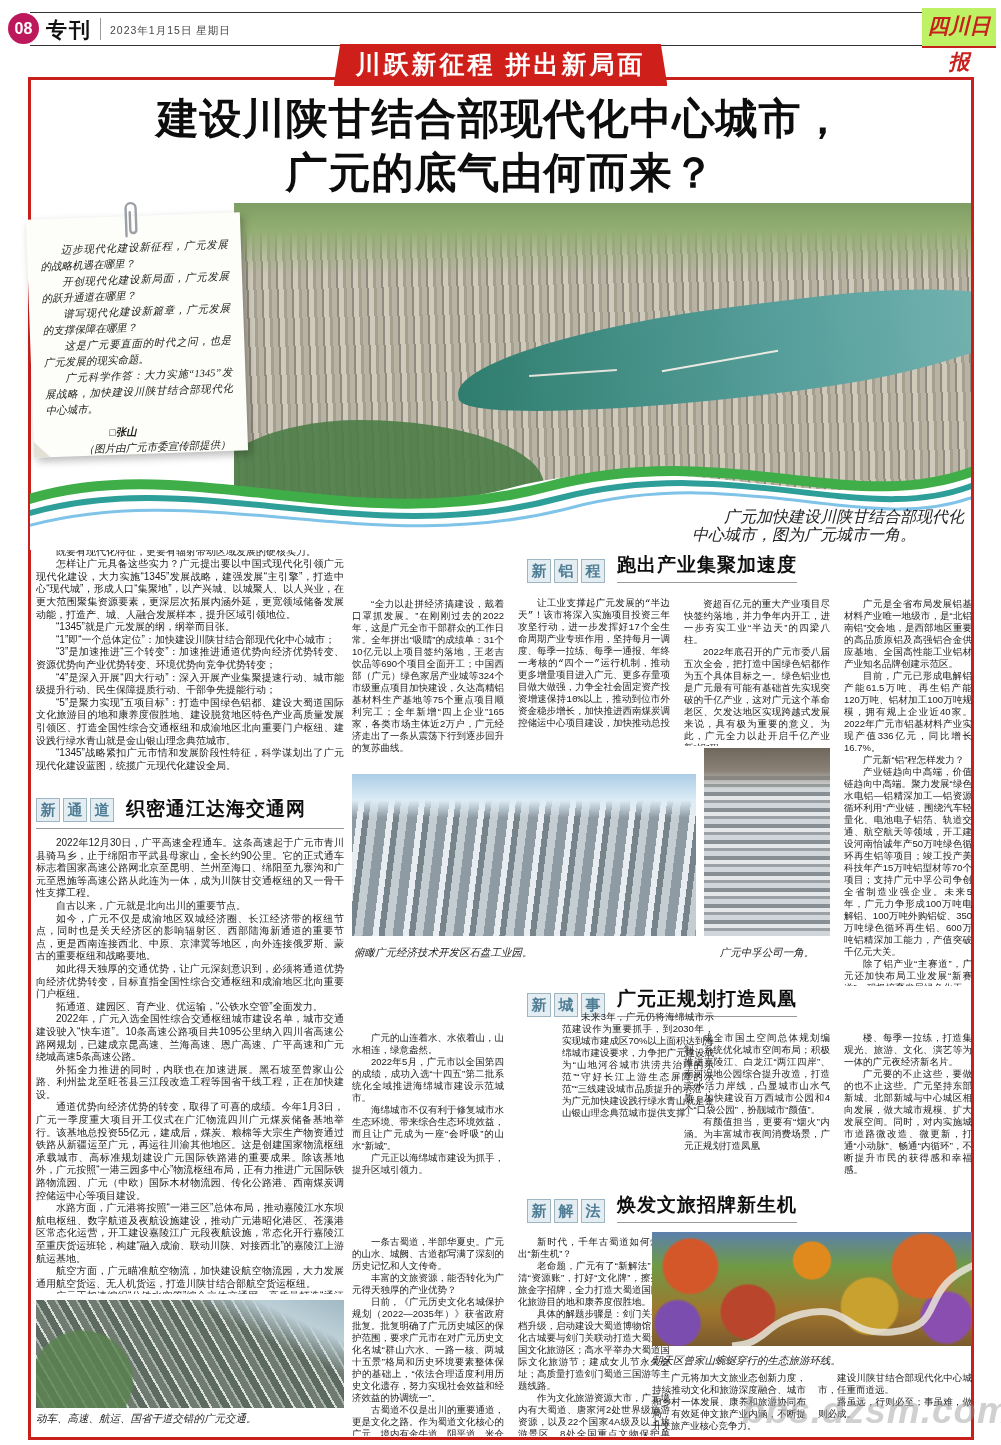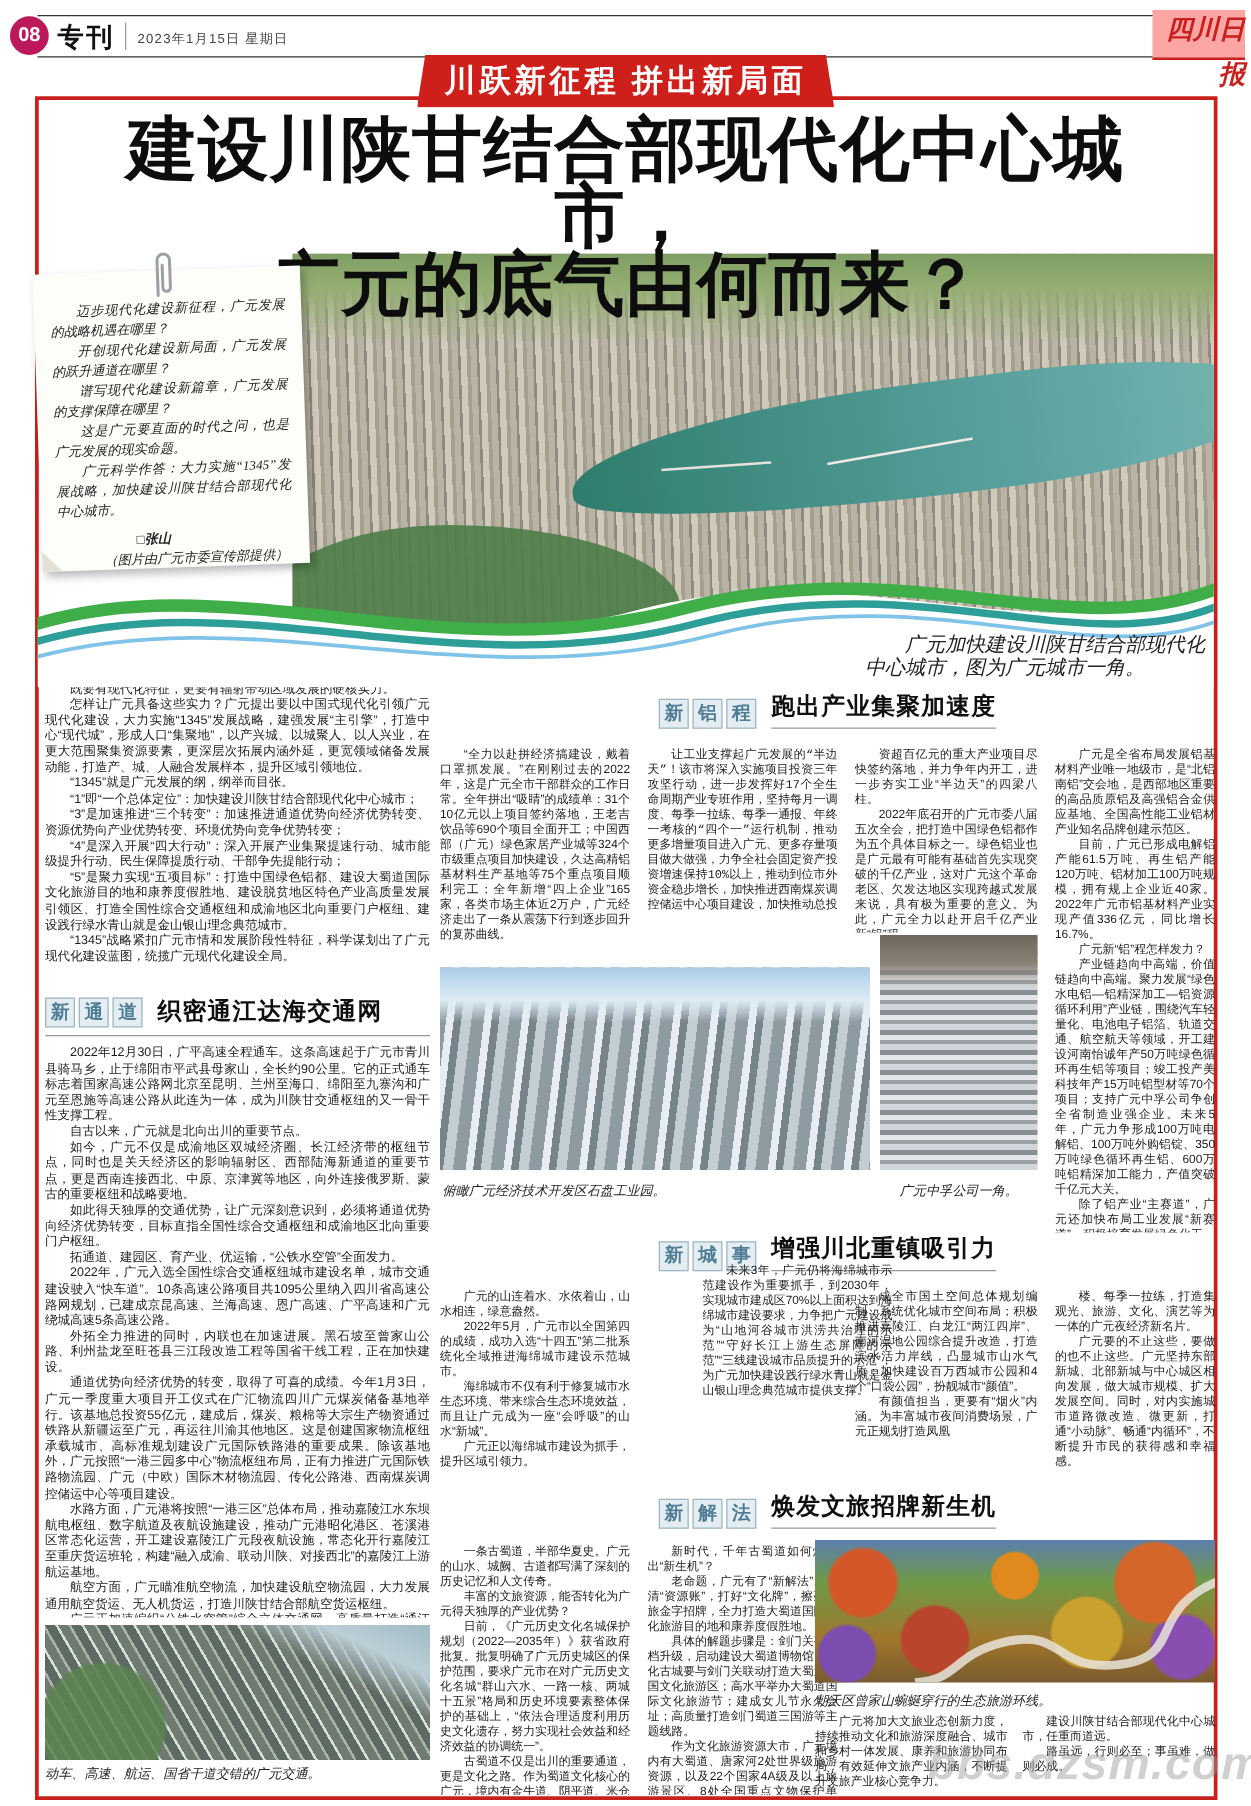--- a/index.html
+++ b/index.html
@@ -8,30 +8,30 @@
   
   .hairline{position:absolute;height:1px;background:#333;}
   .hl-top{left:30px;top:12px;width:895px;}
   .hl-bot{left:30px;top:45px;width:895px;}
   .pagenum{position:absolute;left:8px;top:13px;width:31px;height:31px;border-radius:50%;
            background:#be185d;color:#fff;font-weight:bold;font-size:16px;line-height:31px;text-align:center;}
   .edition{position:absolute;left:46px;top:16px;font-size:21px;font-weight:bold;color:#111;letter-spacing:2px;}
   .mast-div{position:absolute;left:100px;top:18px;width:1px;height:22px;background:#999;}
   .mast-date{position:absolute;left:110px;top:24px;font-size:10.5px;color:#444;letter-spacing:1px;}
   .paper-logo{position:absolute;left:922px;top:8px;width:74px;height:38px;color:#c8201c;
-              font-family:Liberation Mono, monospace;font-style:italic;font-weight:bold;font-size:21px;
-              line-height:36px;text-align:right;border-bottom:2px solid #c8201c;background:#fca5a5;}
+              font-family:Liberation Sans, sans-serif;font-style:italic;font-weight:bold;font-size:21px;
+              line-height:36px;text-align:center;border-bottom:2px solid #c8201c;background:#bef264;}
   
   .banner{position:absolute;left:50%;transform:translateX(-50%);top:44px;z-index:6;background:#cf1f1a;
           color:#fff;font-weight:bold;font-size:25px;letter-spacing:3px;padding:4px 22px 5px;
           clip-path:polygon(2% 0,98% 0,100% 100%,0 100%);}
   .frame{position:absolute;left:28px;top:77px;width:940px;height:1357px;border:3px solid #c8201c;z-index:0;}
   
   .headline{position:absolute;left:48px;top:92px;width:905px;margin:0;text-align:center;z-index:2;
-            font-size:56px;line-height:54px;font-weight:bold;color:#0d0d0d;letter-spacing:1px;}
+            font-size:42px;line-height:54px;font-weight:bold;color:#0d0d0d;letter-spacing:1px;}
   
   .hero{position:absolute;left:234px;top:203px;width:737px;height:302px;z-index:1;overflow:hidden;
         background:
           linear-gradient(180deg,#7f9e63 0%,#94ae73 9%,rgba(148,174,115,0) 24%),
           repeating-linear-gradient(88deg,#b9b3a3 0 5px,#8f8b80 5px 7px,#d0cabb 7px 12px,#a49f91 12px 15px);}
   .hero .river{position:absolute;left:30%;top:34%;width:78%;height:30%;
         background:linear-gradient(90deg,#2f7d6e,#58a09d 60%,#79b7b4);
         border-radius:55% 40% 45% 60%/65% 50% 60% 40%;transform:rotate(-7deg);}
   .hero .park{position:absolute;left:-4%;bottom:-6%;width:46%;height:34%;background:#4d7d47;
         border-radius:50% 60% 10% 10%/80% 70% 10% 10%;opacity:.9;}
@@ -234,21 +234,21 @@
     </div>
     <div class="abs photo-industrial"></div>
     <div class="abs photo-zhongfu"></div>
     <p class="abs cap capA">俯瞰广元经济技术开发区石盘工业园。</p>
     <p class="abs cap capB">广元中孚公司一角。</p>
 
     <div class="abs sec-head center-head" id="city-head">
       <span>
         <span class="tch">新</span><span class="tch">城</span><span class="tch">事</span>
       </span>
-      <span class="sec-title">增强川北重镇吸引力</span>
+      <span class="sec-title">广元正规划打造凤凰</span>
     </div>
     <div class="abs city1 body">
       <p>广元的山连着水、水依着山，山水相连，绿意盎然。</p>
       <p>2022年5月，广元市以全国第四的成绩，成功入选“十四五”第二批系统化全域推进海绵城市建设示范城市。</p>
       <p>海绵城市不仅有利于修复城市水生态环境、带来综合生态环境效益，而且让广元成为一座“会呼吸”的山水“新城”。</p>
       <p>广元正以海绵城市建设为抓手，提升区域引领力。</p>
     </div>
     <div class="abs city2 body">
       <p>未来3年，广元仍将海绵城市示范建设作为重要抓手，到2030年，实现城市建成区70%以上面积达到海绵城市建设要求，力争把广元建设成为“山地河谷城市洪涝共治理的示范”“守好长江上游生态屏障的示范”“三线建设城市品质提升的示范”，为广元加快建设践行绿水青山就是金山银山理念典范城市提供支撑。</p>
     </div>

